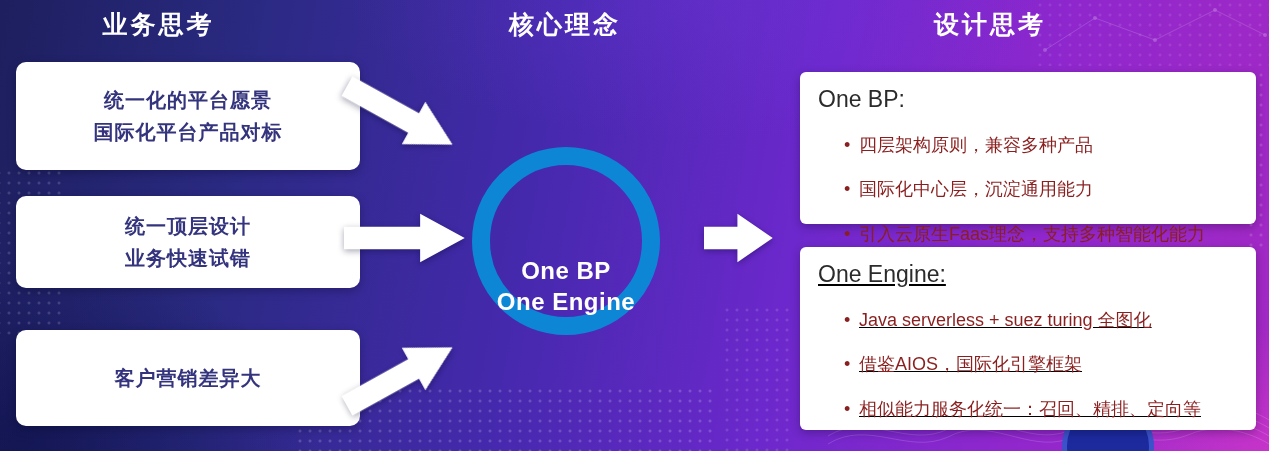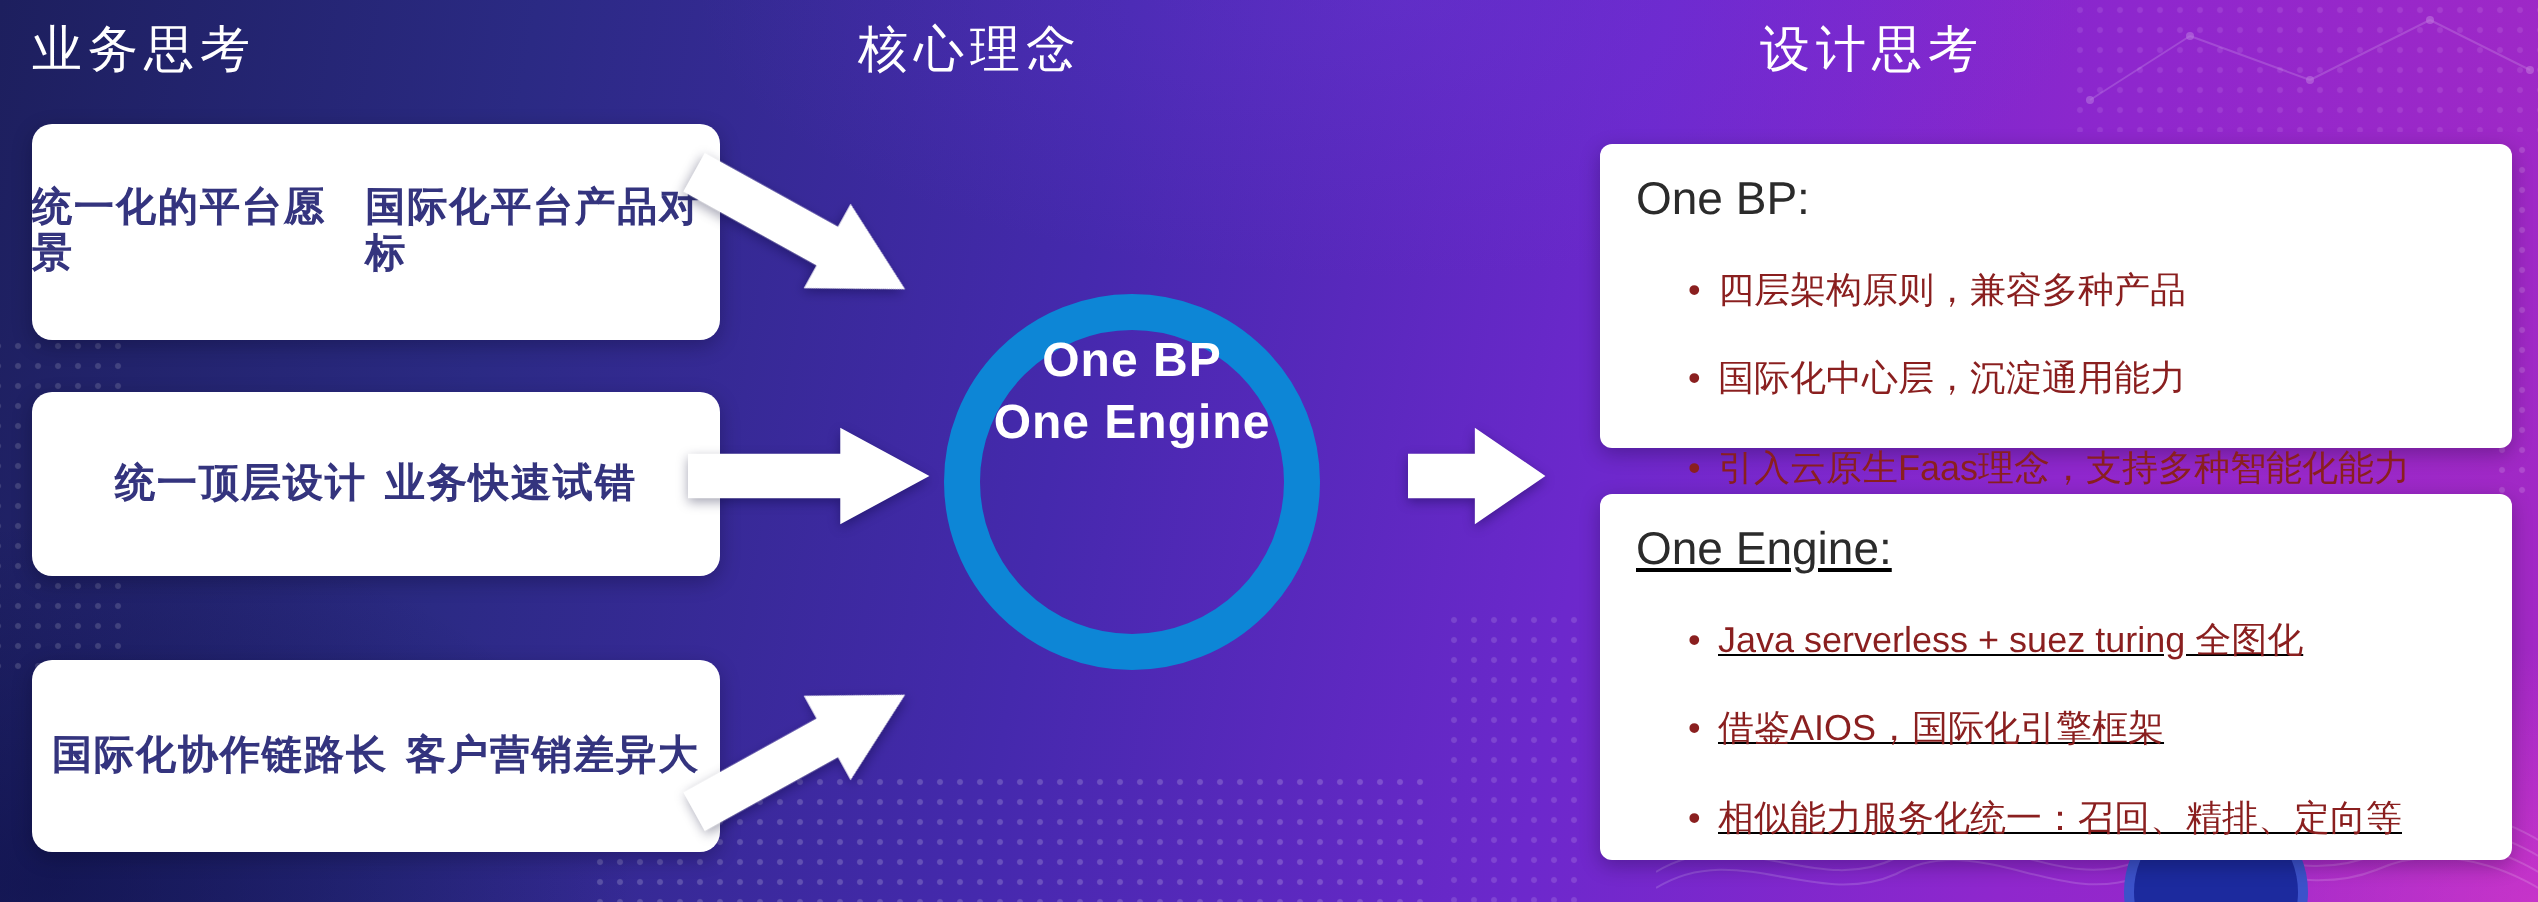--- a/index.html
+++ b/index.html
@@ -26,50 +26,50 @@
     position:absolute; left:1062px; top:400px; width:92px; height:92px; border-radius:50%;
     background:#1c2a9e; border:5px solid rgba(100,130,255,.45); box-sizing:border-box;
   }
   .wave-svg{position:absolute; left:828px; top:370px; width:441px; height:81px; opacity:.55;}
   .wave-svg path{fill:none; stroke:rgba(255,255,255,.28); stroke-width:1;}
   .constellation{position:absolute; left:1035px; top:0; width:234px; height:66px; opacity:.35;}
   .constellation line{stroke:rgba(255,255,255,.45); stroke-width:1;}
   .constellation circle{fill:rgba(255,255,255,.6);}
 
   
-  .header{position:absolute; top:8px; color:#fff; font-size:25px; font-weight:normal; letter-spacing:3px; text-align:left;}
+  .header{position:absolute; top:8px; color:#fff; font-size:25px; font-weight:bold; letter-spacing:3px; text-align:center;}
   .h-left{left:16px; width:285px;}
   .h-center{left:429px; width:272px;}
   .h-right{left:880px; width:220px;}
 
   
   .lbox{
     position:absolute; left:16px; width:344px; background:#fff; border-radius:10px;
-    display:flex; flex-direction:row; justify-content:center; align-items:center; gap:9px;
+    display:flex; flex-direction:column; justify-content:center; align-items:center; gap:9px;
     box-shadow:0 3px 10px rgba(0,0,20,.28);
   }
   .lbox1{top:62px; height:108px;}
   .lbox2{top:196px; height:92px;}
   .lbox3{top:330px; height:96px;}
   .lline{color:var(--box_text_navy,#34347e); font-size:20px; font-weight:600; letter-spacing:1px; line-height:1.15;}
 
   
   .arrow{position:absolute; height:52px; filter:drop-shadow(0 2px 3px rgba(0,0,40,.35));}
   .arrow svg{height:100%; display:block;}
   .arrow polygon{fill:#fff;}
   .arrow1{left:346px; top:64px; transform:rotate(29deg); transform-origin:8px 26px;}
   .arrow2{left:344px; top:212px;}
   .arrow3{left:346px; top:376px; transform:rotate(-29deg); transform-origin:8px 26px;}
   .arrow4{left:704px; top:212px;}
 
   
   .ring{
     position:absolute; left:472px; top:147px; width:188px; height:188px; box-sizing:border-box;
     border:18px solid var(--accent_blue,#0d86d6); border-radius:50%;
-    display:flex; align-items:flex-start; justify-content:center;
+    display:flex; align-items:flex-end; justify-content:center;
   }
   .ring-text{color:#fff; font-size:24px; font-weight:bold; text-align:center; line-height:1.3; letter-spacing:.5px;}
 
   
   .rbox{
     position:absolute; left:800px; width:456px; background:#fff; border-radius:6px;
     padding:12px 18px; box-sizing:border-box; box-shadow:0 3px 10px rgba(0,0,20,.28);
   }
   .rbox1{top:72px; height:152px;}
   .rbox2{top:247px; height:183px;text-decoration:underline;}
@@ -115,21 +115,20 @@
 
   <div class="lbox lbox1">
     <div class="lline">统一化的平台愿景</div>
     <div class="lline">国际化平台产品对标</div>
   </div>
   <div class="lbox lbox2">
     <div class="lline">统一顶层设计</div>
     <div class="lline">业务快速试错</div>
   </div>
   <div class="lbox lbox3">
-    <div class="lline">国际化协作链路长</div>
     <div class="lline">客户营销差异大</div>
   </div>
 
   <div class="arrow arrow1">
     <svg viewBox="0 0 130 56">
         <polygon points="0,16 82,16 82,2 130,28 82,54 82,40 0,40"></polygon>
       </svg>
   </div>
   <div class="arrow arrow2">
     <svg viewBox="0 0 130 56">

